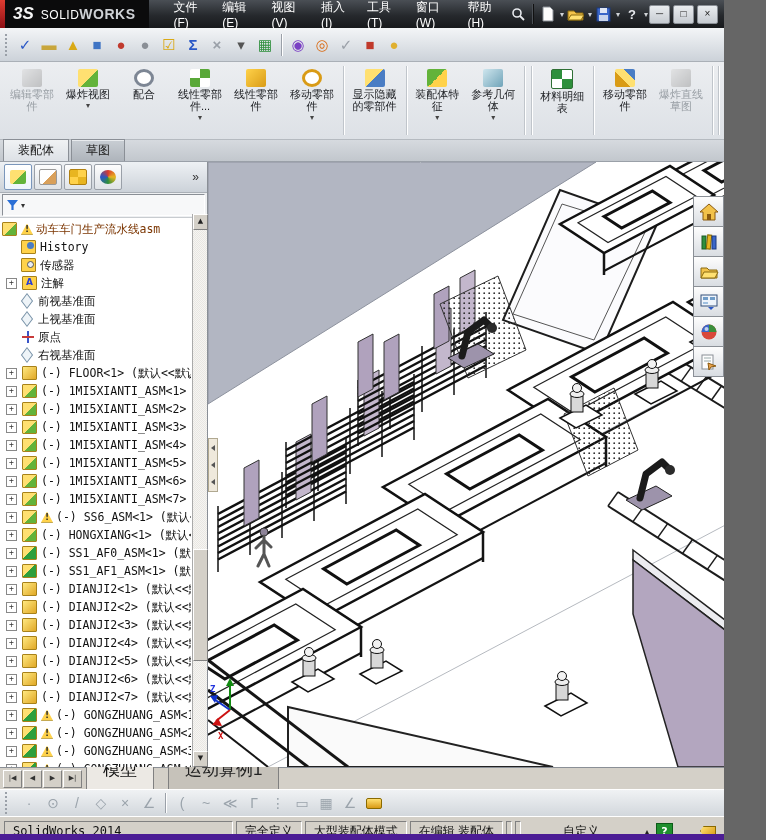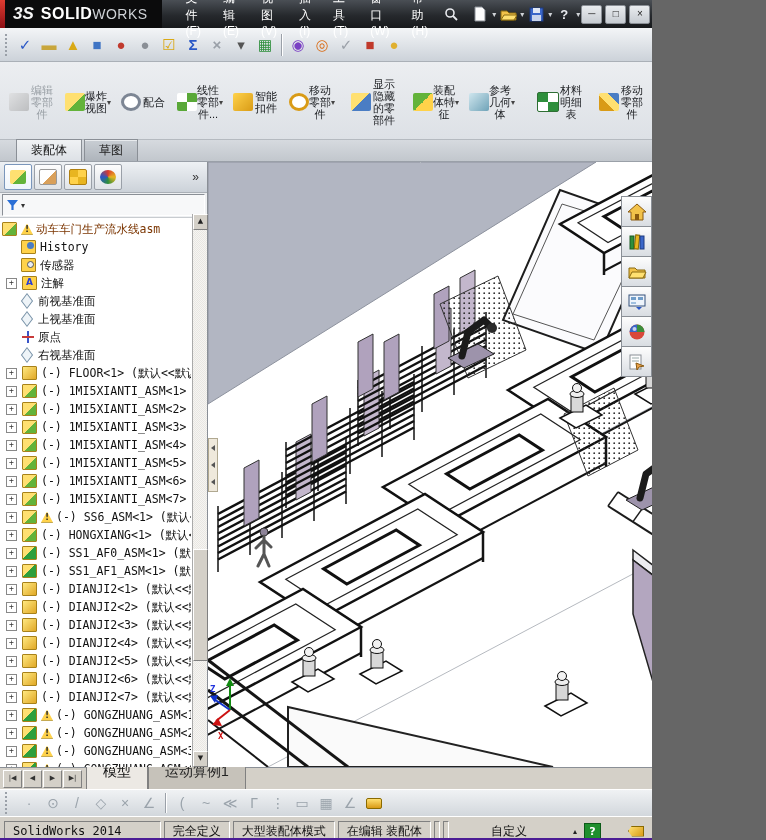--- a/index.html
+++ b/index.html
@@ -1,47 +1,47 @@
 <!DOCTYPE html>
 <html><head>
 <meta charset="utf-8">
 <style>
   html,body{margin:0;padding:0;background:#666;}
-  #app{position:relative;width:652px;height:840px;overflow:hidden;background:#d4d0c8;
+  #app{position:relative;width:724px;height:840px;overflow:hidden;background:#d4d0c8;
        font-family:"Liberation Sans","DejaVu Sans",sans-serif;font-size:12px;
-       border-bottom:2px solid #4c1d95;box-sizing:border-box;}
+       border-bottom:6px solid #4c1d95;box-sizing:border-box;}
   
   .titlebar{position:relative;height:28px;background:linear-gradient(#4a4f55,#26292d 55%,#17191c);
     display:flex;align-items:center;color:#fff;}
   .redstrip{width:5px;height:28px;background:linear-gradient(#e03c31,#8c1015);flex:none;}
   .logobox{height:28px;background:#0b0b0c;display:flex;align-items:center;padding:0 14px 0 8px;flex:none;}
   .logo{font-style:italic;font-weight:bold;font-size:17px;margin-right:7px;color:#f5f5f5;}
-  .brand b{font-weight:bold;font-size:16px;letter-spacing:.5px;}
-  .brand i{font-style:normal;font-weight:400;font-size:14px;color:#cfd2d6;letter-spacing:.5px;}
+  .brand b{font-weight:normal;font-size:12px;letter-spacing:.5px;}
+  .brand i{font-style:normal;font-weight:700;font-size:14px;color:#cfd2d6;letter-spacing:.5px;}
   .menubar{display:flex;margin-left:14px;gap:2px;}
   .menu-item{padding:3px 10px;cursor:default;}
   .tb-search{margin-left:6px;width:18px;height:18px;display:flex;align-items:center;justify-content:center;}
   .qsep{width:1px;height:20px;background:#4a4f55;margin:0 6px;box-shadow:1px 0 0 #111;}
   .quick{display:flex;align-items:center;gap:2px;}
   .qic{width:18px;height:18px;display:flex;align-items:center;justify-content:center;}
   .qcaret{color:#cfd2d6;font-size:8px;margin:0 1px;}
   .wbtns{margin-left:auto;display:flex;gap:3px;padding-right:6px;}
   .wbtn{width:19px;height:17px;background:linear-gradient(#e9ecef,#c6cbd1);border:1px solid #8a8f96;
     color:#222;font-size:10px;line-height:15px;text-align:center;border-radius:2px;}
   
   .toolbar2{height:33px;background:linear-gradient(#f3f5f7,#ccd2d9);border-bottom:1px solid #aab0b7;
     display:flex;align-items:center;padding-left:4px;}
   .grip{width:4px;height:24px;margin-right:5px;flex:none;
     background-image:radial-gradient(circle,#9aa0a8 35%,transparent 40%);background-size:4px 4px;}
   .tb2i{width:24px;height:24px;display:flex;align-items:center;justify-content:center;font-size:15px;font-weight:bold;}
   .tb2sep{width:1px;height:22px;background:#9aa0a8;margin:0 4px;box-shadow:1px 0 0 #fff;}
   
   .cmdmgr{height:78px;background:linear-gradient(#eceef1,#dde1e6);border-bottom:1px solid #b5bac0;
     display:flex;align-items:stretch;padding:2px 2px 2px 4px;box-sizing:border-box;}
-  .cmbtn{min-width:46px;padding:2px 4px 0;display:flex;flex-direction:row;align-items:center;border:1px solid transparent;border-radius:2px;}
+  .cmbtn{min-width:46px;padding:2px 4px 0;display:flex;flex-direction:column;align-items:center;border:1px solid transparent;border-radius:2px;}
   .cmicon{width:20px;height:18px;margin:2px 0 1px;border-radius:2px;flex:none;}
   .cmlabel{font-size:11px;line-height:12px;text-align:center;color:#1c1e22;width:46px;word-break:break-all;}
   .cmbtn.disabled .cmlabel{color:#9aa0a6;}
   .cmbtn.disabled .cmicon{filter:grayscale(1);opacity:.55;}
   .cmcaret{font-size:8px;color:#444;margin-top:1px;}
   .cmsep{width:1px;background:#c0c5cb;margin:2px 3px;box-shadow:1px 0 0 #fff;}
   
   .ic-edit-component{background:linear-gradient(135deg,#d7dbe0,#9aa0a8);}
   .ic-insert-components{background:linear-gradient(135deg,#ffe071 55%,#63b33a 55%);}
   .ic-mate{background:#fff;border:3px solid #7d8694;border-radius:50%;width:14px;height:12px;}
@@ -49,21 +49,21 @@
   .ic-smart-fasteners{background:linear-gradient(135deg,#ffd24a,#d99b16);}
   .ic-move-component{background:#fff;border:3px solid #d99b16;border-radius:50%;width:14px;height:12px;}
   .ic-show-hidden-components{background:linear-gradient(135deg,#ffe071 50%,#4a7dc4 50%);}
   .ic-assembly-features{background:linear-gradient(135deg,#63b33a 50%,#ffd24a 50%);}
   .ic-reference-geometry{background:linear-gradient(135deg,#cfe6ee,#6fa3b8);}
   .ic-new-motion-study{background:radial-gradient(circle,#ffd24a 40%,#d96c16 45%);border-radius:50%;}
   .ic-bill-of-materials{background:conic-gradient(#fff 25%,#2e8f3c 25% 50%,#fff 50% 75%,#2e8f3c 75%);border:1px solid #2e6f34;}
   .ic-exploded-view{background:linear-gradient(45deg,#d99b16 40%,#ffe071 40% 70%,#4a7dc4 70%);}
   .ic-explode-line-sketch{background:linear-gradient(135deg,#d7dbe0,#9aa0a8);}
   
-  .tabrow{height:21px;background:linear-gradient(#d6dadf,#c2c7cd);display:flex;align-items:flex-end;padding-left:16px;border-bottom:1px solid #9aa0a8;}
+  .tabrow{height:21px;background:linear-gradient(#d6dadf,#c2c7cd);display:flex;align-items:flex-end;padding-left:3px;border-bottom:1px solid #9aa0a8;}
   .rtab{padding:2px 14px;font-size:12px;border:1px solid #8a8f96;border-bottom:none;margin-right:2px;}
   .rtab.active{background:linear-gradient(#f0f2f4,#dde1e6);color:#111;}
   .rtab.inactive{background:linear-gradient(#c9ced4,#aeb4bb);color:#222;box-shadow:inset 0 1px 0 #e8ebee;}
   
   .content{display:flex;height:605px;}
   .leftpanel{width:207px;flex:none;background:#eef0f2;border-right:1px solid #8a8f96;position:relative;display:flex;flex-direction:column;}
   .paneltabs{height:30px;background:linear-gradient(#eef1f4,#ccd2d9);display:flex;align-items:center;gap:2px;padding:0 4px;border-bottom:1px solid #aab0b7;}
   .ptab{width:26px;height:24px;border:1px solid #9aa0a8;border-radius:2px;background:linear-gradient(#fdfdfd,#dfe3e7);display:flex;align-items:center;justify-content:center;}
   .ptab.sel{background:linear-gradient(#fff,#eef4fb);border-color:#7a96bb;}
   .ptabicon{width:16px;height:14px;border-radius:2px;}
@@ -117,21 +117,21 @@
   .tpbtn{width:29px;height:29px;background:linear-gradient(#fdfdfd,#d9dde2);border:1px solid #8a8f96;
     display:flex;align-items:center;justify-content:center;margin-top:-1px;}
   .splitter{position:absolute;left:0;top:276px;width:8px;height:52px;background:#efe9dc;border:1px solid #b0a890;
     display:flex;flex-direction:column;align-items:center;justify-content:space-around;z-index:5;}
   .sarr{width:0;height:0;border-right:4px solid #555;border-top:3px solid transparent;border-bottom:3px solid transparent;}
   
   .modeltabs{height:21px;background:#d4d0c8;display:flex;align-items:flex-end;border-top:1px solid #8a8f96;}
   .mnav{display:flex;gap:1px;padding:0 4px 1px 3px;}
   .mnavb{width:17px;height:16px;background:#d4d0c8;border:1px solid;border-color:#fff #808080 #808080 #fff;
     font:7px/14px "DejaVu Sans",sans-serif;text-align:center;color:#333;}
-  .mtab{padding:8px 16px;font-size:14px;border:1px solid #808080;border-bottom:none;margin-right:0;}
+  .mtab{padding:8px 16px;font-size:17px;border:1px solid #808080;border-bottom:none;margin-right:14px;}
   .mtab.active{background:#ece9e4;color:#111;}
   .mtab.inactive{background:#c6c2ba;color:#222;}
   
   .sketchbar{height:26px;background:linear-gradient(#f0f2f4,#d2d7dc);border-top:1px solid #fff;
     display:flex;align-items:center;padding-left:4px;gap:8px;}
   .ski{font-size:14px;color:#9aa3ab;width:16px;text-align:center;}
   .sksep{width:1px;height:20px;background:#9aa0a8;box-shadow:1px 0 0 #fff;}
   .skmeasure{width:14px;height:9px;background:linear-gradient(#ffe071,#d99b16);border:1px solid #8a6a00;border-radius:2px;}
   
   .statusbar{height:26px;background:#d4d0c8;border-top:1px solid #fff;display:flex;align-items:center;padding:1px 4px;gap:3px;}
@@ -237,21 +237,21 @@
         <span class="cmicon ic-mate"></span>
         <span class="cmlabel">配合</span>
       </div>
       <div class="cmbtn">
         <span class="cmicon ic-linear-component-pattern"></span>
         <span class="cmlabel">线性零部件...</span>
         <span class="cmcaret">▾</span>
       </div>
       <div class="cmbtn">
         <span class="cmicon ic-smart-fasteners"></span>
-        <span class="cmlabel">智能扣件</span>
+        <span class="cmlabel">线性零部件</span>
       </div>
       <div class="cmbtn">
         <span class="cmicon ic-move-component"></span>
         <span class="cmlabel">移动零部件</span>
         <span class="cmcaret">▾</span>
       </div>
       <div class="cmsep"></div>
       <div class="cmbtn">
         <span class="cmicon ic-show-hidden-components"></span>
         <span class="cmlabel">显示隐藏的零部件</span>

